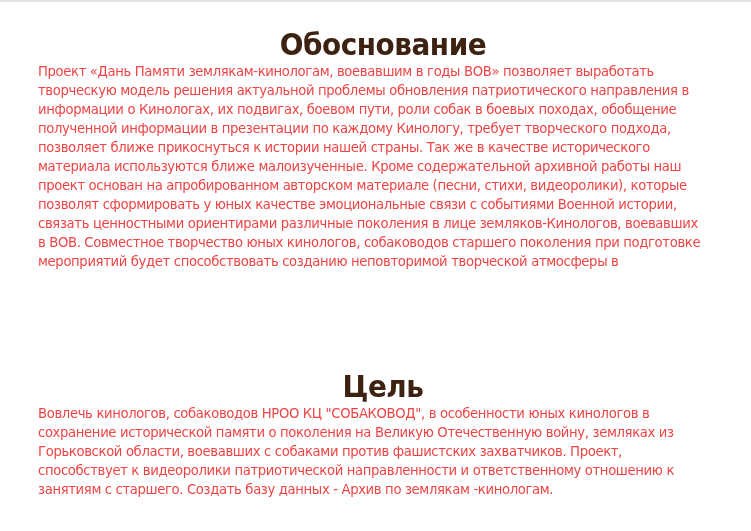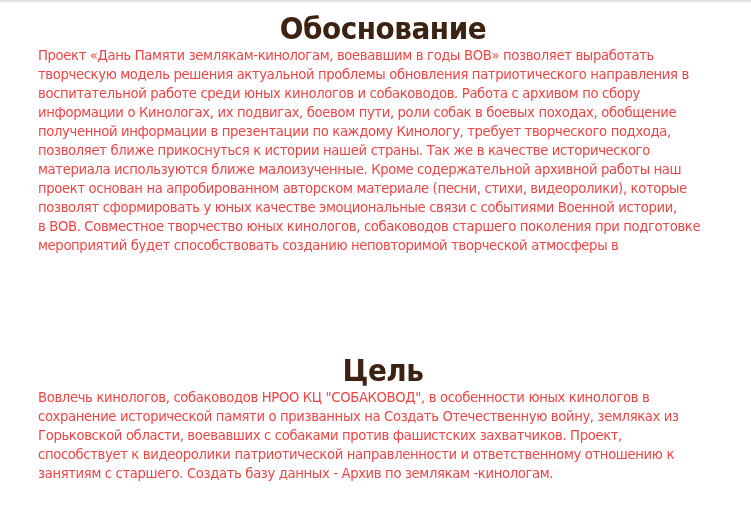--- a/index.html
+++ b/index.html
@@ -43,48 +43,48 @@
       color: #ef4444;
       font-family: "DejaVu Sans", sans-serif;
       font-size: 13.2px;
       line-height: 19px;
       letter-spacing: -0.35px;
     }
     .section-text .line {
       display: block;
       white-space: nowrap;
     }
-    #sec-justification { top: 12px; }
+    #sec-justification { top: 28px; }
     #sec-justification .section-title { margin-left: 0; }
-    #sec-goal { top: 354px; }
+    #sec-goal { top: 370px; }
   </style>
 </head>
 <body>
 
 <div class="top-rule"></div>
 
 <section class="section" id="sec-justification">
   <h2 class="section-title">Обоснование</h2>
   <p class="section-text">
     <span class="line">Проект «Дань Памяти землякам-кинологам, воевавшим в годы ВОВ» позволяет выработать</span>
     <span class="line">творческую модель решения актуальной проблемы обновления патриотического направления в</span>
-    <span class="line">воспитательной работе среди юных кинологов и собаководов. Работа с архивом по сбору</span>
     <span class="line">информации о Кинологах, их подвигах, боевом пути, роли собак в боевых походах, обобщение</span>
     <span class="line">полученной информации в презентации по каждому Кинологу, требует творческого подхода,</span>
     <span class="line">позволяет ближе прикоснуться к истории нашей страны. Так же в качестве исторического</span>
     <span class="line">материала используются ближе малоизученные. Кроме содержательной архивной работы наш</span>
     <span class="line">проект основан на апробированном авторском материале (песни, стихи, видеоролики), которые</span>
     <span class="line">позволят сформировать у юных качестве эмоциональные связи с событиями Военной истории,</span>
+    <span class="line">связать ценностными ориентирами различные поколения в лице земляков-Кинологов, воевавших</span>
     <span class="line">в ВОВ. Совместное творчество юных кинологов, собаководов старшего поколения при подготовке</span>
     <span class="line">мероприятий будет способствовать созданию неповторимой творческой атмосферы в</span>
   </p>
 </section>
 
 <section class="section" id="sec-goal">
   <h2 class="section-title">Цель</h2>
   <p class="section-text">
     <span class="line">Вовлечь кинологов, собаководов НРОО КЦ "СОБАКОВОД", в особенности юных кинологов в</span>
-    <span class="line">сохранение исторической памяти о призванных на Создать Отечественную войну, земляках из</span>
+    <span class="line">сохранение исторической памяти о поколения на Великую Отечественную войну, земляках из</span>
     <span class="line">Горьковской области, воевавших с собаками против фашистских захватчиков. Проект,</span>
     <span class="line">способствует к видеоролики патриотической направленности и ответственному отношению к</span>
     <span class="line">занятиям с старшего. Создать базу данных - Архив по землякам -кинологам.</span>
   </p>
 </section>
 
 </body></html>

